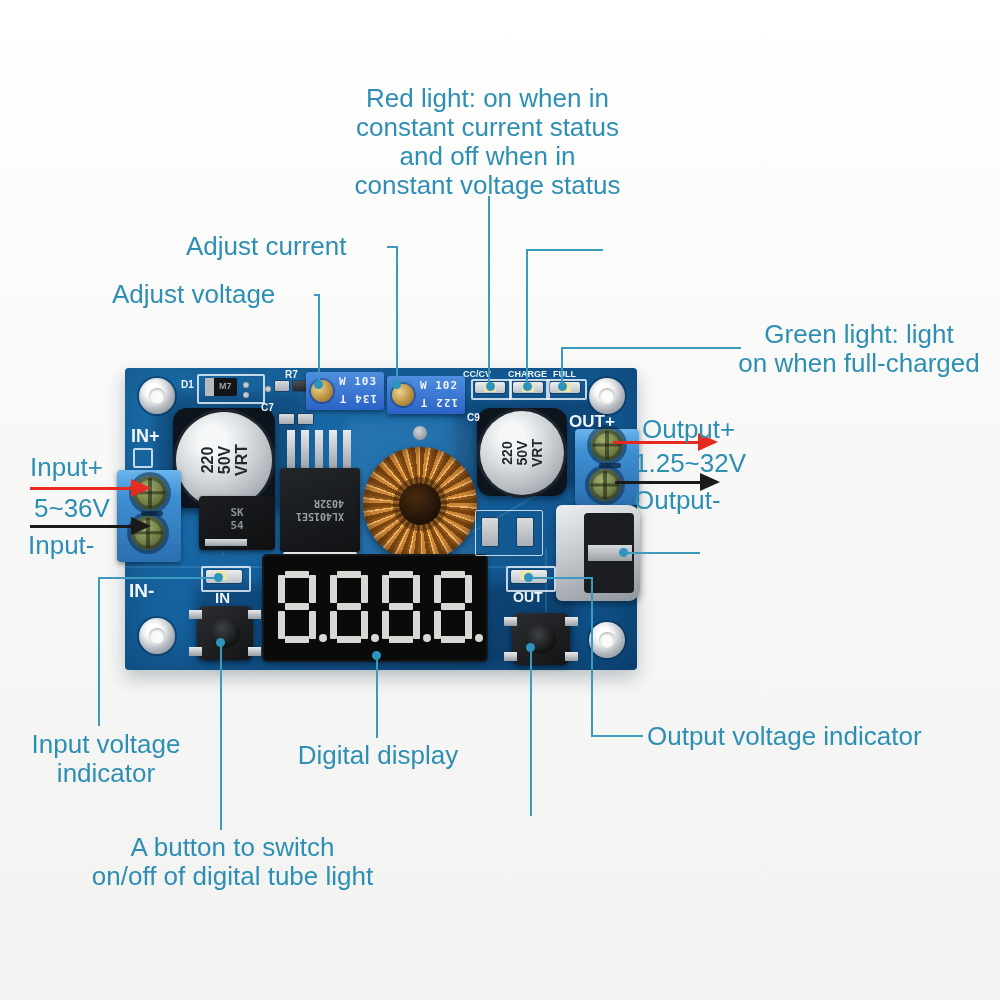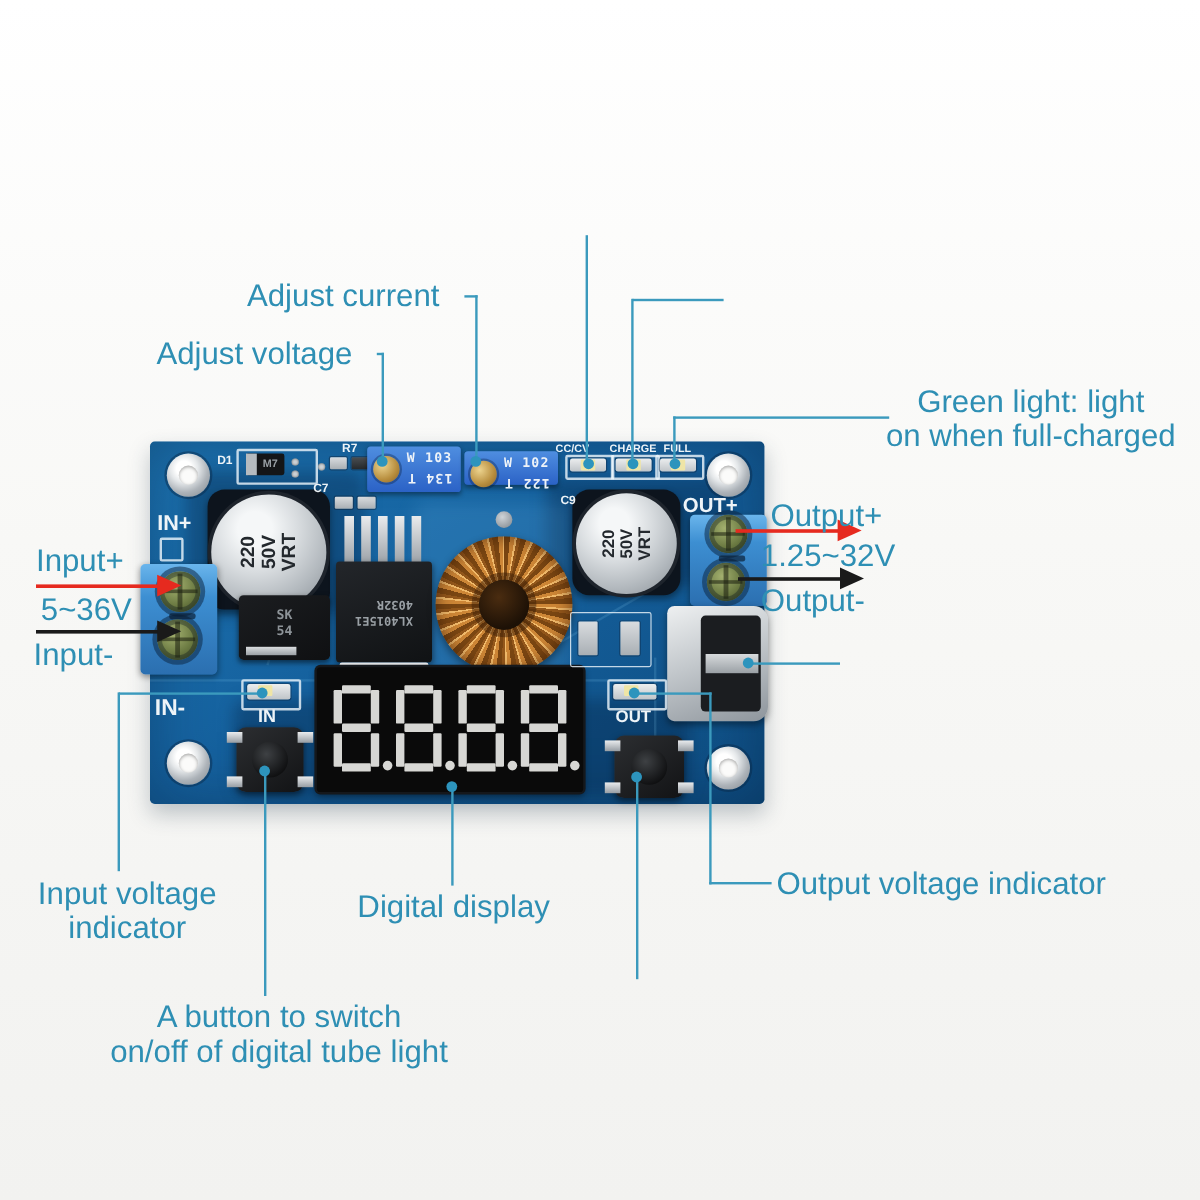--- a/index.html
+++ b/index.html
@@ -1,21 +1,21 @@
 <!DOCTYPE html>
 <html><head>
 <meta charset="utf-8">
 <style>
   html,body{margin:0;padding:0}
   .stage{position:relative;width:1000px;height:1000px;overflow:hidden;
          background:linear-gradient(#ffffff,#f8f8f6 45%,#f2f2f0);
          font-family:"Liberation Sans",sans-serif}
   
   .ann{position:absolute;color:#2e8fb4;font-size:26px;line-height:29px;white-space:pre-line;z-index:40}
-  .ann.c{text-align:center}.ann.r{text-align:center}
+  .ann.c{text-align:center}.ann.r{text-align:left}
   
   .ln{position:absolute;background:#3b9abd;z-index:30}
   .dot{position:absolute;width:9px;height:9px;border-radius:50%;background:#2d94bd;z-index:31}
   .aline{position:absolute;height:3px;z-index:35}
   .ahead{position:absolute;width:0;height:0;border-top:9px solid transparent;border-bottom:9px solid transparent;z-index:35}
   
   .board{position:absolute;left:125px;top:368px;width:512px;height:302px;border-radius:4px;
          background:linear-gradient(145deg,#1d74b2 0%,#15619e 45%,#0e4c80 100%);
          box-shadow:0 8px 18px rgba(40,60,80,.28), inset 0 0 50px rgba(0,22,48,.35);z-index:10}
   .board .el{position:absolute}
@@ -85,20 +85,24 @@
            background:radial-gradient(circle at 40% 35%,#3e4144,#17181a 62%,#000)}
   .sk{position:absolute;background:linear-gradient(150deg,#1b1d20,#0f1012);border-radius:4px;box-shadow:0 2px 4px rgba(0,0,0,.5)}
   .sk span{position:absolute;left:0;right:0;top:10px;text-align:center;color:#8d9398;font:bold 11px/13px "DejaVu Sans Mono",monospace;white-space:pre-line}
   .sk i{position:absolute;left:6px;bottom:4px;width:42px;height:7px;background:linear-gradient(#dadddf,#9aa0a5)}
 </style>
 </head>
 <body>
 
 <div class="stage">
 
+  <div class="ann c" style="left:330px;top:84px;width:315px">Red light: on when in
+constant current status
+and off when in
+constant voltage status</div>
   <div class="ann c" style="left:735px;top:320px;width:248px">Green light: light
 on when full-charged</div>
   <div class="ann r" style="left:186px;top:232px;width:200px">Adjust current</div>
   <div class="ann r" style="left:112px;top:280px;width:200px">Adjust voltage</div>
   <div class="ann" style="left:30px;top:453px">Input+</div>
   <div class="ann" style="left:34px;top:494px">5~36V</div>
   <div class="ann" style="left:28px;top:531px">Input-</div>
   <div class="ann" style="left:642px;top:415px">Output+</div>
   <div class="ann" style="left:634px;top:449px">1.25~32V</div>
   <div class="ann" style="left:634px;top:486px">Output-</div>
@@ -187,21 +191,21 @@
     <div class="smd" style="left:173px;top:46px;width:15px;height:10px"></div>
     <div class="via" style="left:118px;top:14px"></div>
     <div class="via" style="left:118px;top:24px"></div>
     <div class="via" style="left:140px;top:18px"></div>
 
     <div class="pot" style="left:181px;top:4px;width:78px;height:38px">
       <span class="pscrew"></span>
       <span class="ptxt">W 103</span>
       <span class="ptxt flip" style="top:19px">134 T</span>
     </div>
-    <div class="pot" style="left:262px;top:8px;width:78px;height:28px">
+    <div class="pot" style="left:262px;top:8px;width:78px;height:38px">
       <span class="pscrew"></span>
       <span class="ptxt">W 102</span>
       <span class="ptxt flip" style="top:19px">122 T</span>
     </div>
 
     <div class="silk" style="left:338px;top:1px;font-size:9px">CC/CV</div>
     <div class="silk" style="left:383px;top:1px;font-size:9px">CHARGE</div>
     <div class="silk" style="left:428px;top:1px;font-size:9px">FULL</div>
     <div class="sbox" style="left:346px;top:11px;width:37px;height:17px"></div>
     <div class="sbox" style="left:384px;top:11px;width:37px;height:17px"></div>

